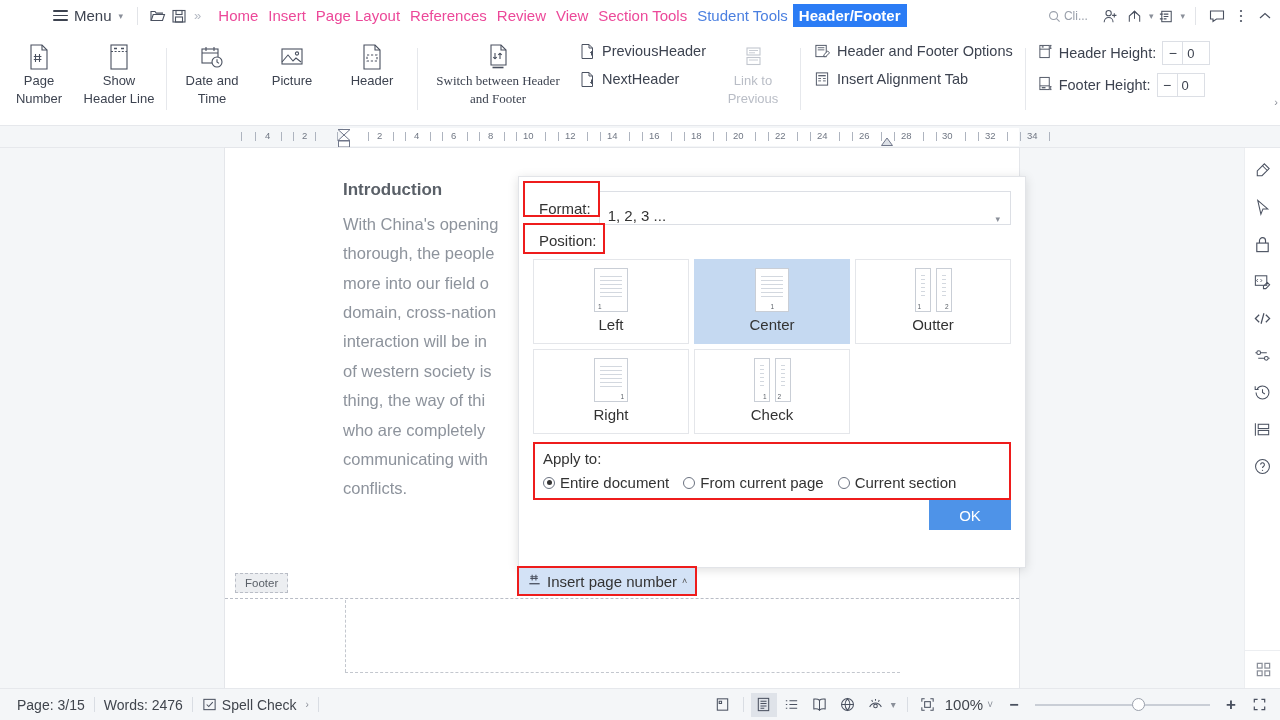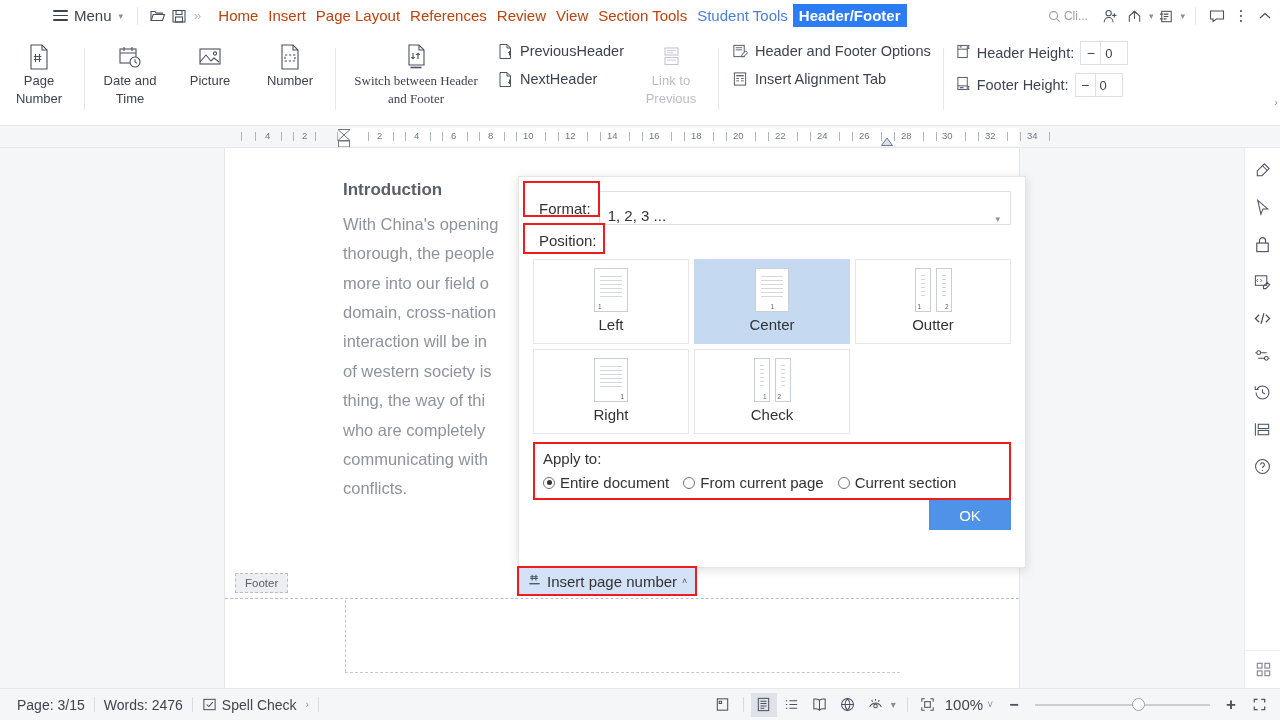--- a/index.html
+++ b/index.html
@@ -20,21 +20,21 @@
   }
   .menu-btn { display: flex; align-items: center; gap: 6px; padding: 0 6px 0 10px; font-size: 15px; color: #3d4350; margin-left: 43px; }
   .hamburger { display: inline-flex; flex-direction: column; justify-content: center; gap: 3px; width: 15px; }
   .hamburger i { display: block; height: 1.5px; background: #3d4350; border-radius: 1px; }
   .caret-s { font-size: 9px; color: #8a8f99; margin-left: 1px; }
   .mb-sep { width: 1px; height: 18px; background: #e2e4e8; margin: 0 8px; }
   .qicon { width: 22px; height: 22px; display: inline-flex; align-items: center; justify-content: center; color: #4a5160; }
   .qicon svg { display: block; }
   .chev-more { font-size: 13px; color: #b3b8c2; padding: 0 4px; }
   .tabs { display: flex; align-items: center; gap: 0; margin-left: 8px; }
-  .tab { font-size: 15px; color: #c2410c; padding: 2px 5px; white-space: nowrap; }
+  .tab { font-size: 15px; color: #ec4899; padding: 2px 5px; white-space: nowrap; }
   .tab.blue { color: #4a7fe0; }
   .tab.active { background: #2b7cf5; color: #fff; font-weight: bold; padding: 3px 6px; }
   .topright { position: absolute; right: 0; top: 0; height: 32px; display: flex; align-items: center; gap: 2px; padding-right: 4px; }
   .searchbox { display: flex; align-items: center; gap: 3px; color: #9aa0ab; font-size: 12px; margin-right: 10px; }
 
   
   .ribbon {
     position: absolute; top: 32px; left: 0; width: 1280px; height: 94px;
     background: #fff; display: flex; align-items: flex-start;
     border-bottom: 1px solid #e6e8ec;
@@ -258,20 +258,30 @@
       <div class="bigbtn">
         <span class="ico">
           <svg width="24" height="28" viewBox="0 0 24 28" fill="none" stroke="#4a5160" stroke-width="1.1">
               <path d="M4 2h11l5 5v19H4z"></path>
               <path d="M15 2v5h5"></path>
               <path d="M8.5 11v8M12.5 11v8M6.8 13.5h7.6M6.8 16.5h7.6"></path>
             </svg>
         </span>
         <span>Page Number</span>
       </div>
+      <div class="bigbtn w100">
+        <span class="ico">
+          <svg width="24" height="28" viewBox="0 0 24 28" fill="none" stroke="#4a5160" stroke-width="1.1">
+              <rect x="4" y="2" width="16" height="24"></rect>
+              <path d="M7 5.5h3M14 5.5h3" stroke-width="1.4"></path>
+              <path d="M4 8.5h16" stroke-dasharray="2 1.6"></path>
+            </svg>
+        </span>
+        <span>Show Header Line</span>
+      </div>
     </div>
 
     <div class="rsep"></div>
 
     <div class="rgroup">
       <div class="bigbtn">
         <span class="ico">
           <svg width="26" height="26" viewBox="0 0 26 26" fill="none" stroke="#4a5160" stroke-width="1.1">
               <rect x="3" y="5" width="16" height="14"></rect>
               <path d="M3 9h16M7 3v4M15 3v4"></path>
@@ -292,21 +302,21 @@
         <span>Picture</span>
       </div>
       <div class="bigbtn">
         <span class="ico">
           <svg width="24" height="28" viewBox="0 0 24 28" fill="none" stroke="#4a5160" stroke-width="1.1">
               <path d="M4 2h11l5 5v19H4z"></path>
               <path d="M15 2v5h5"></path>
               <rect x="7" y="12" width="10" height="6" stroke-dasharray="2.2 1.8"></rect>
             </svg>
         </span>
-        <span>Number</span>
+        <span>Header</span>
       </div>
     </div>
 
     <div class="rsep"></div>
 
     <div class="rgroup">
       <div class="bigbtn wide">
         <span class="ico">
           <svg width="24" height="28" viewBox="0 0 24 28" fill="none" stroke="#4a5160" stroke-width="1.1">
               <path d="M5 2h10l5 5v15H5z"></path>

